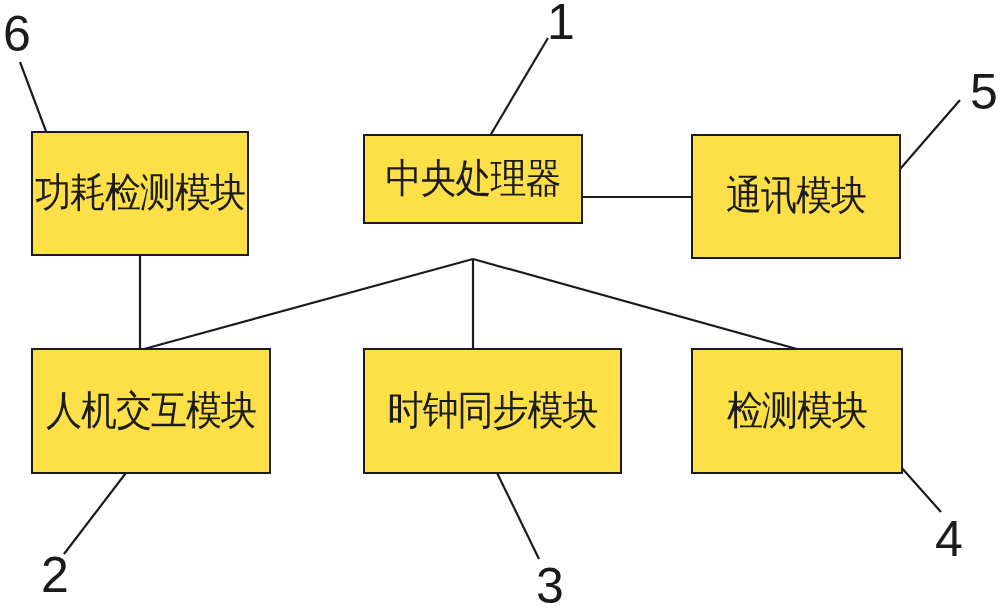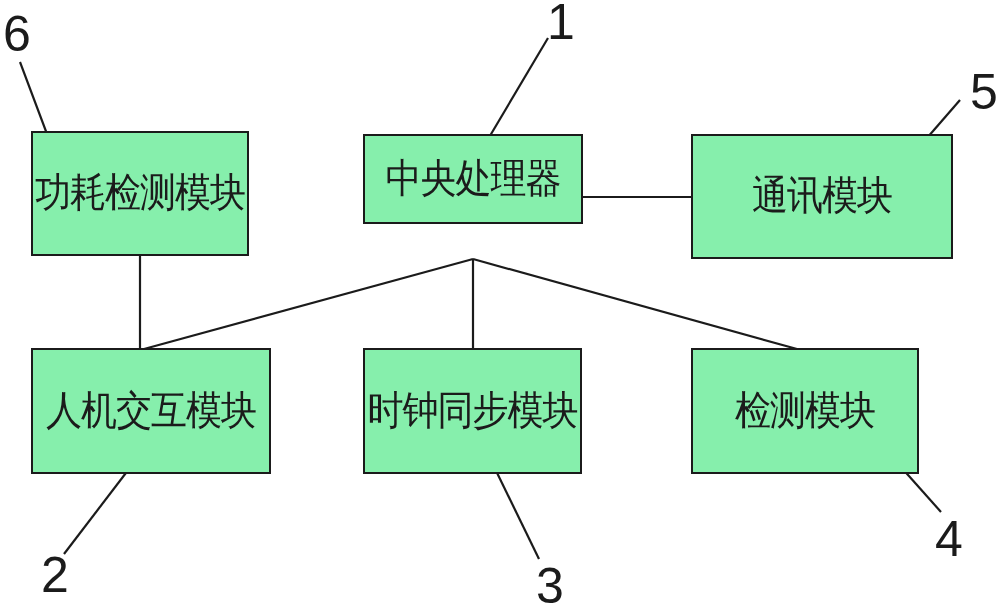--- a/index.html
+++ b/index.html
@@ -25,21 +25,21 @@
   }
   .wires line {
     stroke: #1b1b1b;
     stroke-width: 2.2;
     stroke-linecap: butt;
   }
   .node {
     position: absolute;
     box-sizing: border-box;
     border: 2px solid #1b1b1b;
-    background: #86efac;
+    background: #fde047;
     display: flex;
     align-items: center;
     justify-content: center;
   }
   .node-label {
     font-size: 36px;
     letter-spacing: -1px;
     white-space: nowrap;
     color: #1b1b1b;
     transform: scaleY(1.12);
@@ -48,24 +48,24 @@
     position: absolute;
     transform: translate(-50%, -50%);
     font-size: 50px;
     line-height: 1;
     color: #1b1b1b;
     font-weight: 400;
   }
   
   .node-power      { left: 31px;  top: 131px; width: 218px; height: 125px; }
   .node-cpu        { left: 363px; top: 134px; width: 220px; height: 90px; }
-  .node-comm       { left: 691px; top: 134px; width: 262px; height: 125px; }
+  .node-comm       { left: 691px; top: 134px; width: 210px; height: 125px; }
   .node-hmi        { left: 31px;  top: 348px; width: 240px; height: 126px; }
-  .node-clock      { left: 363px; top: 348px; width: 219px; height: 126px; font-family: Liberation Mono, monospace; }
-  .node-detect     { left: 691px; top: 348px; width: 228px; height: 126px; text-align: right; }
+  .node-clock      { left: 363px; top: 348px; width: 259px; height: 126px; font-family: Liberation Mono, monospace; }
+  .node-detect     { left: 691px; top: 348px; width: 212px; height: 126px; text-align: right; }
   
   .ref-1 { left: 561px; top: 22px;  }
   .ref-5 { left: 984px; top: 92px;  }
   .ref-6 { left: 17px;  top: 34px;  }
   .ref-2 { left: 55px;  top: 575px; }
   .ref-3 { left: 550px; top: 586px; }
   .ref-4 { left: 949px; top: 539px; }
 </style>
 </head>
 <body>

